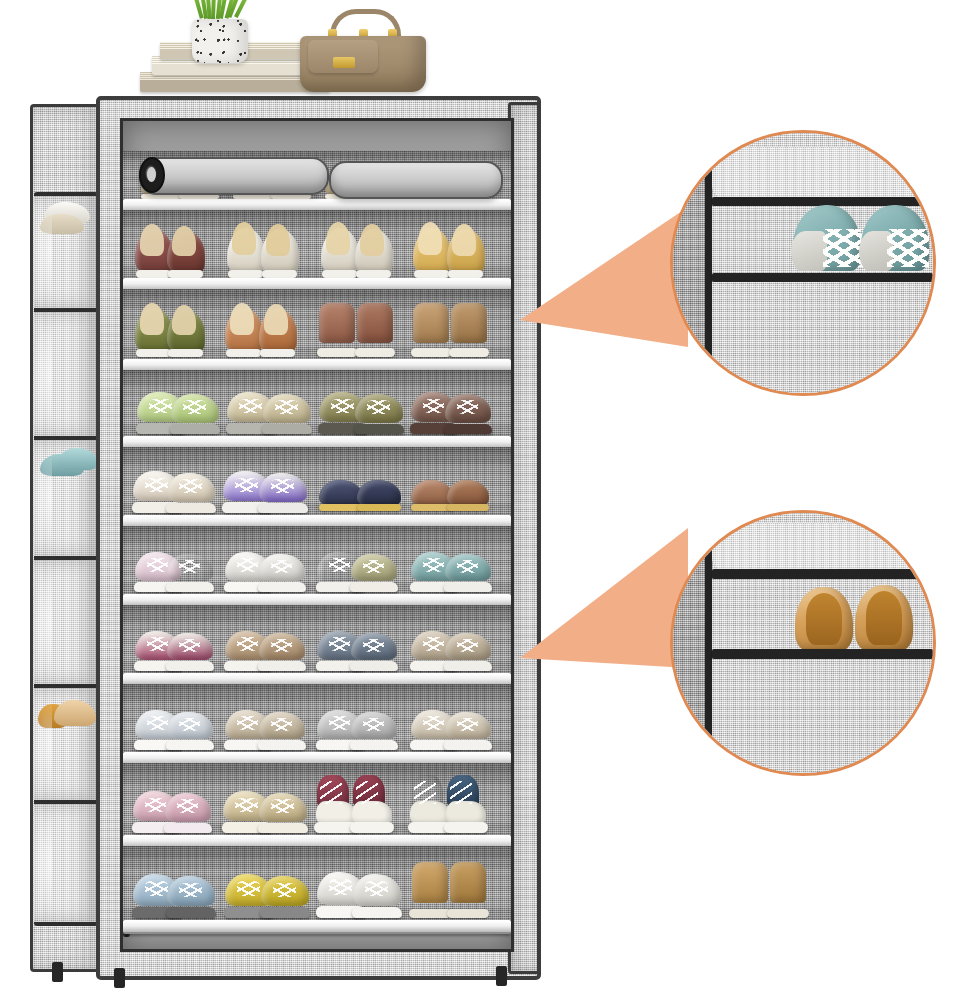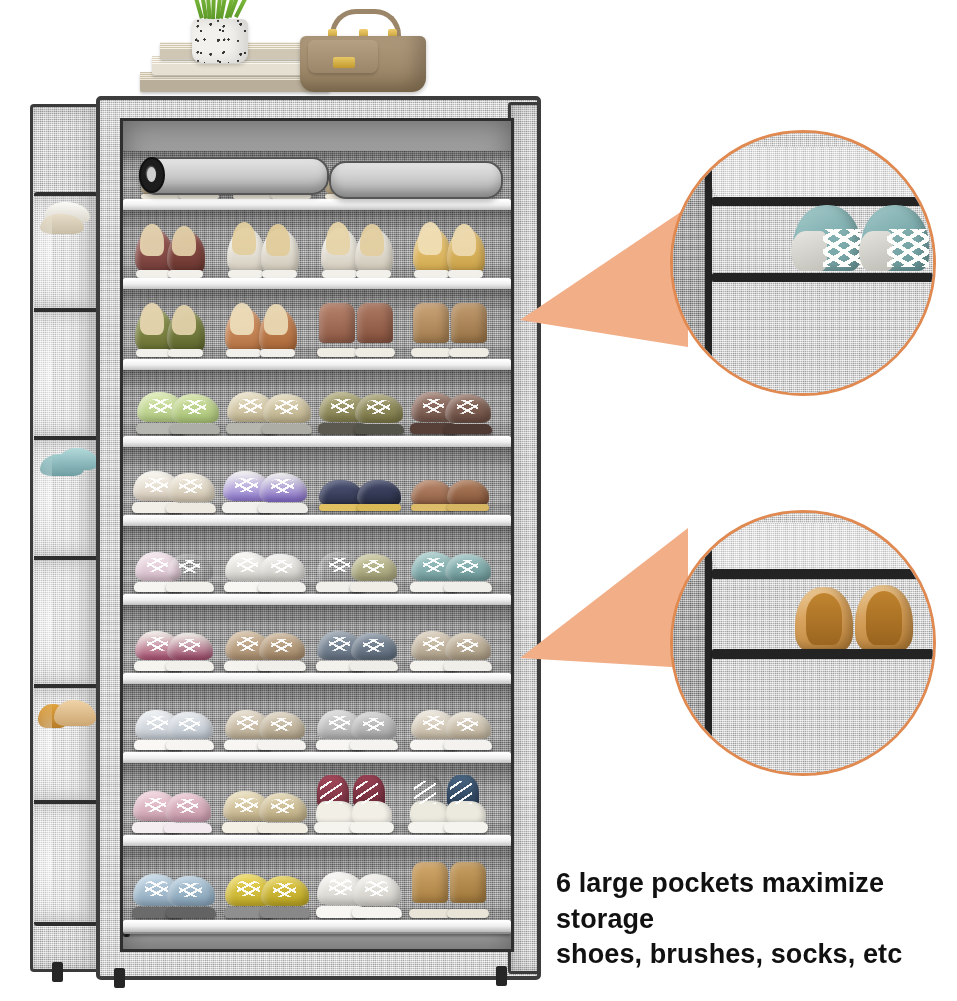--- a/index.html
+++ b/index.html
@@ -814,18 +814,14 @@
     <div class="co-strap" style="left:39px;top:56px;width:221px;height:10px;"></div>
     <div class="co-panel linen" style="left:39px;top:66px;width:221px;height:74px;"></div>
     <div class="abs" style="left:122px;top:74px;width:58px;height:64px;background:linear-gradient(160deg,#f0d2a3 0%,#d9a45f 40%,#b87f36 100%);border-radius:46% 46% 22% 22% / 58% 58% 28% 28%;box-shadow:inset -5px -4px 10px rgba(0,0,0,.22);"></div>
     <div class="abs" style="left:133px;top:80px;width:36px;height:52px;background:linear-gradient(180deg,#c1852f,#9c6621);border-radius:50% 50% 26% 26% / 44% 44% 30% 30%;"></div>
     <div class="abs" style="left:182px;top:72px;width:58px;height:66px;background:linear-gradient(160deg,#eed0a0 0%,#d6a15c 40%,#b57c33 100%);border-radius:46% 46% 22% 22% / 58% 58% 28% 28%;box-shadow:inset -5px -4px 10px rgba(0,0,0,.22);"></div>
     <div class="abs" style="left:193px;top:78px;width:36px;height:54px;background:linear-gradient(180deg,#bf832d,#9a641f);border-radius:50% 50% 26% 26% / 44% 44% 30% 30%;"></div>
     <div class="co-strap" style="left:39px;top:136px;width:221px;height:10px;"></div>
     <div class="co-panel linen" style="left:39px;top:146px;width:221px;height:114px;"></div>
   </div>
 
-  <div class="caption" style="left:556px;top:866px;width:400px;font-size:27px;">
-    <div>6 large pockets maximize storage</div>
-    <div>shoes, brushes, socks, etc</div>
-  </div>
 
 </div>
 
 </body></html>

